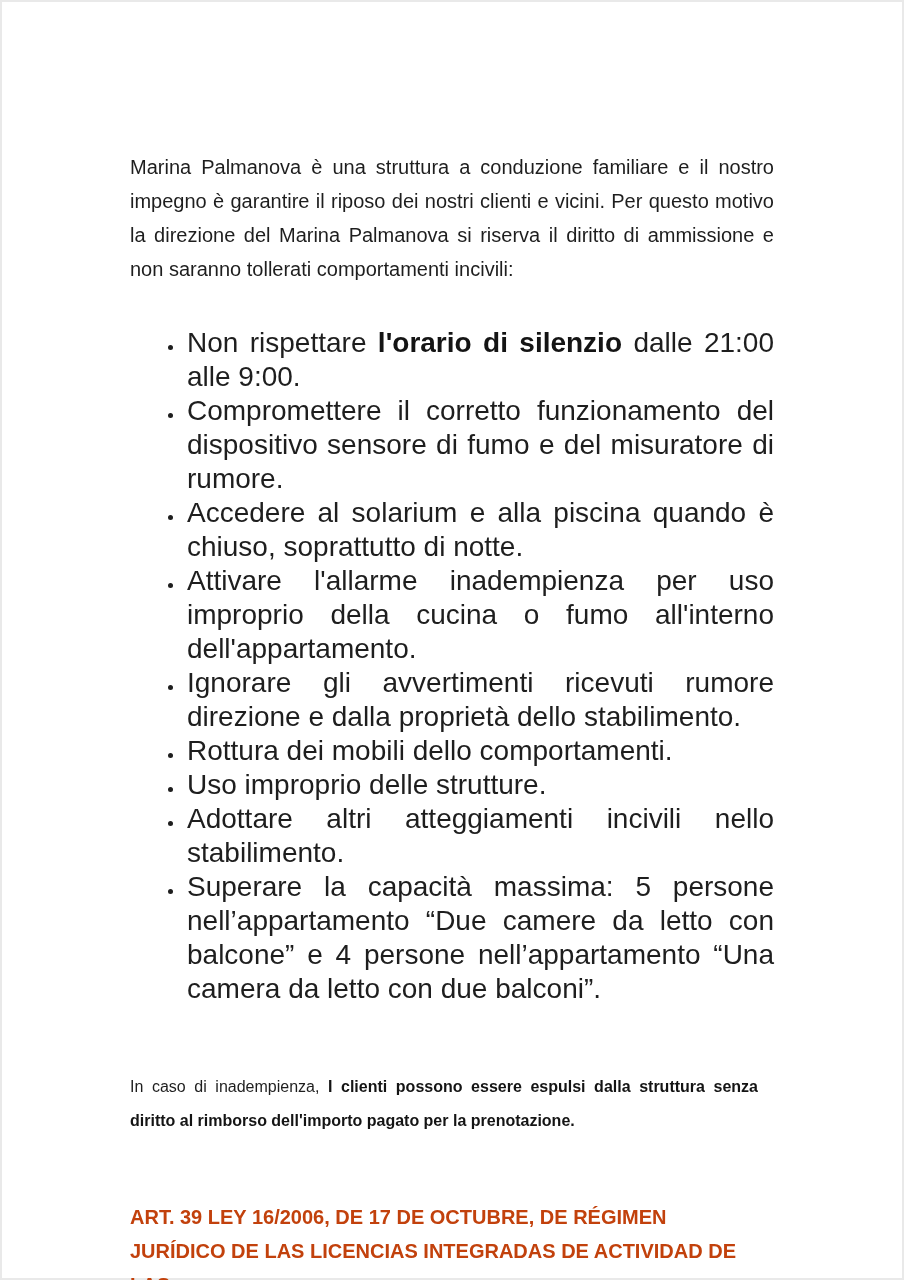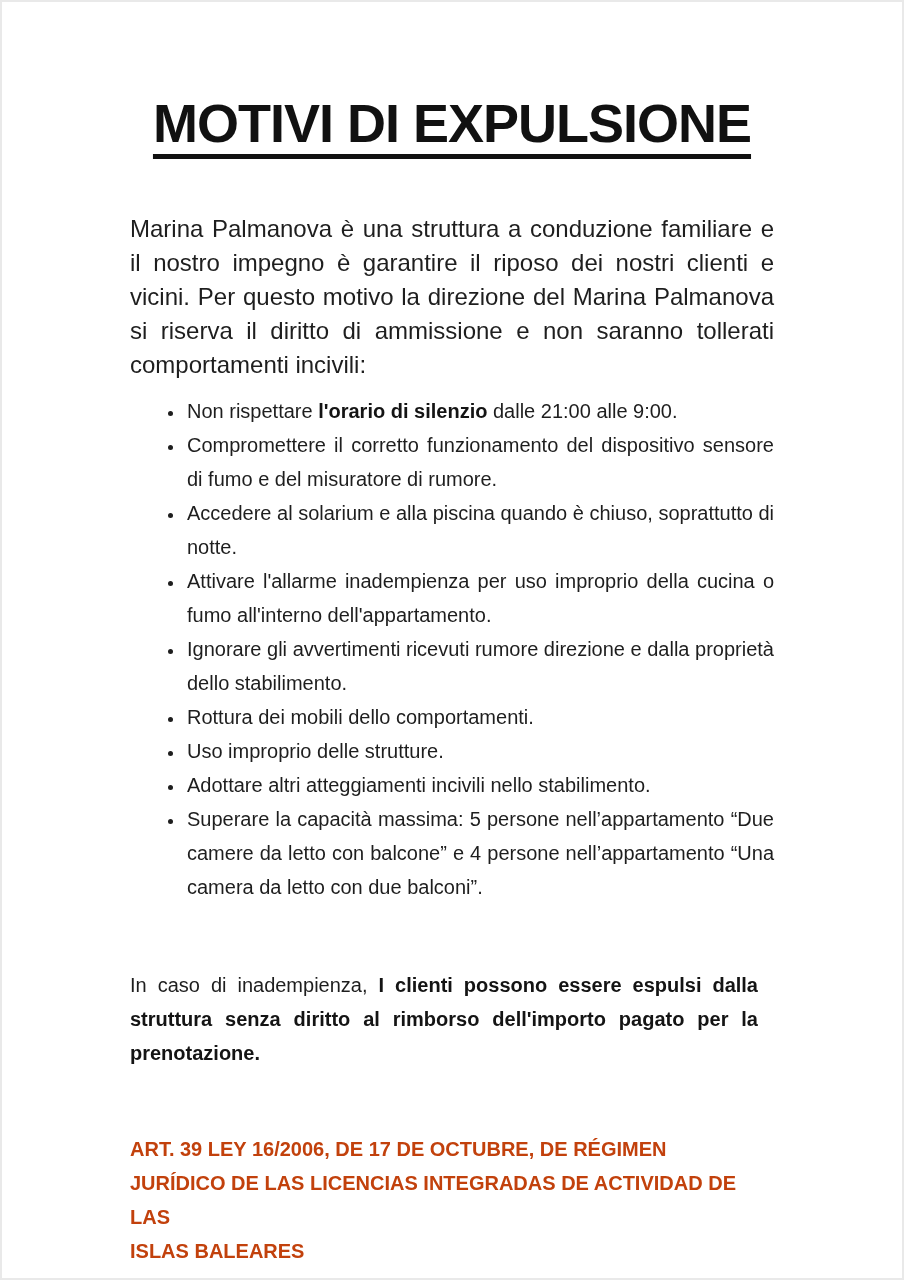--- a/index.html
+++ b/index.html
@@ -27,62 +27,61 @@
     font-size: 54px;
     font-weight: bold;
     letter-spacing: -1px;
     text-align: center;
     color: #111111;
     text-decoration: underline;
     text-decoration-thickness: 5px;
     text-underline-offset: 12px;
   }
   .intro {
-    margin: 58px 0 12px 0;
-    font-size: 24px;
+    margin: 58px 0 40px 0;
+    font-size: 20px;
     line-height: 34px;
     text-align: justify;
   }
   .reasons {
     margin: 0;
     padding: 0 0 0 55px;
   }
   .reasons li {
-    font-size: 20px;
+    font-size: 28px;
     line-height: 34px;
     text-align: justify;
     padding-left: 2px;
   }
   .reasons li::marker {
     font-size: 18px;
   }
   .consequence {
     margin: 64px 16px 0 0;
-    font-size: 20px;
+    font-size: 16px;
     line-height: 34px;
     text-align: justify;
   }
   .consequence b, .reasons b {
     font-weight: bold;
     color: #141414;
   }
   .law-ref {
     margin: 62px 0 0 0;
     font-size: 20px;
     line-height: 34px;
     font-weight: bold;
     white-space: pre-line;
     color: #c2410c;
   }
 </style>
 </head>
 <body>
 
 <div class="page">
-  <h1 class="doc-title">MOTIVI DI EXPULSIONE</h1>
 
   <p class="intro">Marina Palmanova è una struttura a conduzione familiare e il nostro impegno è garantire il riposo dei nostri clienti e vicini. Per questo motivo la direzione del Marina Palmanova si riserva il diritto di ammissione e non saranno tollerati comportamenti incivili:</p>
 
   <ul class="reasons">
       <li><span>Non rispettare </span><b>l'orario di silenzio</b><span> dalle 21:00 alle 9:00.</span></li>
       <li><span>Compromettere il corretto funzionamento del dispositivo sensore di fumo e del misuratore di rumore.</span></li>
       <li><span>Accedere al solarium e alla piscina quando è chiuso, soprattutto di notte.</span></li>
       <li><span>Attivare l'allarme inadempienza per uso improprio della cucina o fumo all'interno dell'appartamento.</span></li>
       <li><span>Ignorare gli avvertimenti ricevuti rumore direzione e dalla proprietà dello stabilimento.</span></li>
       <li><span>Rottura dei mobili dello comportamenti.</span></li>

